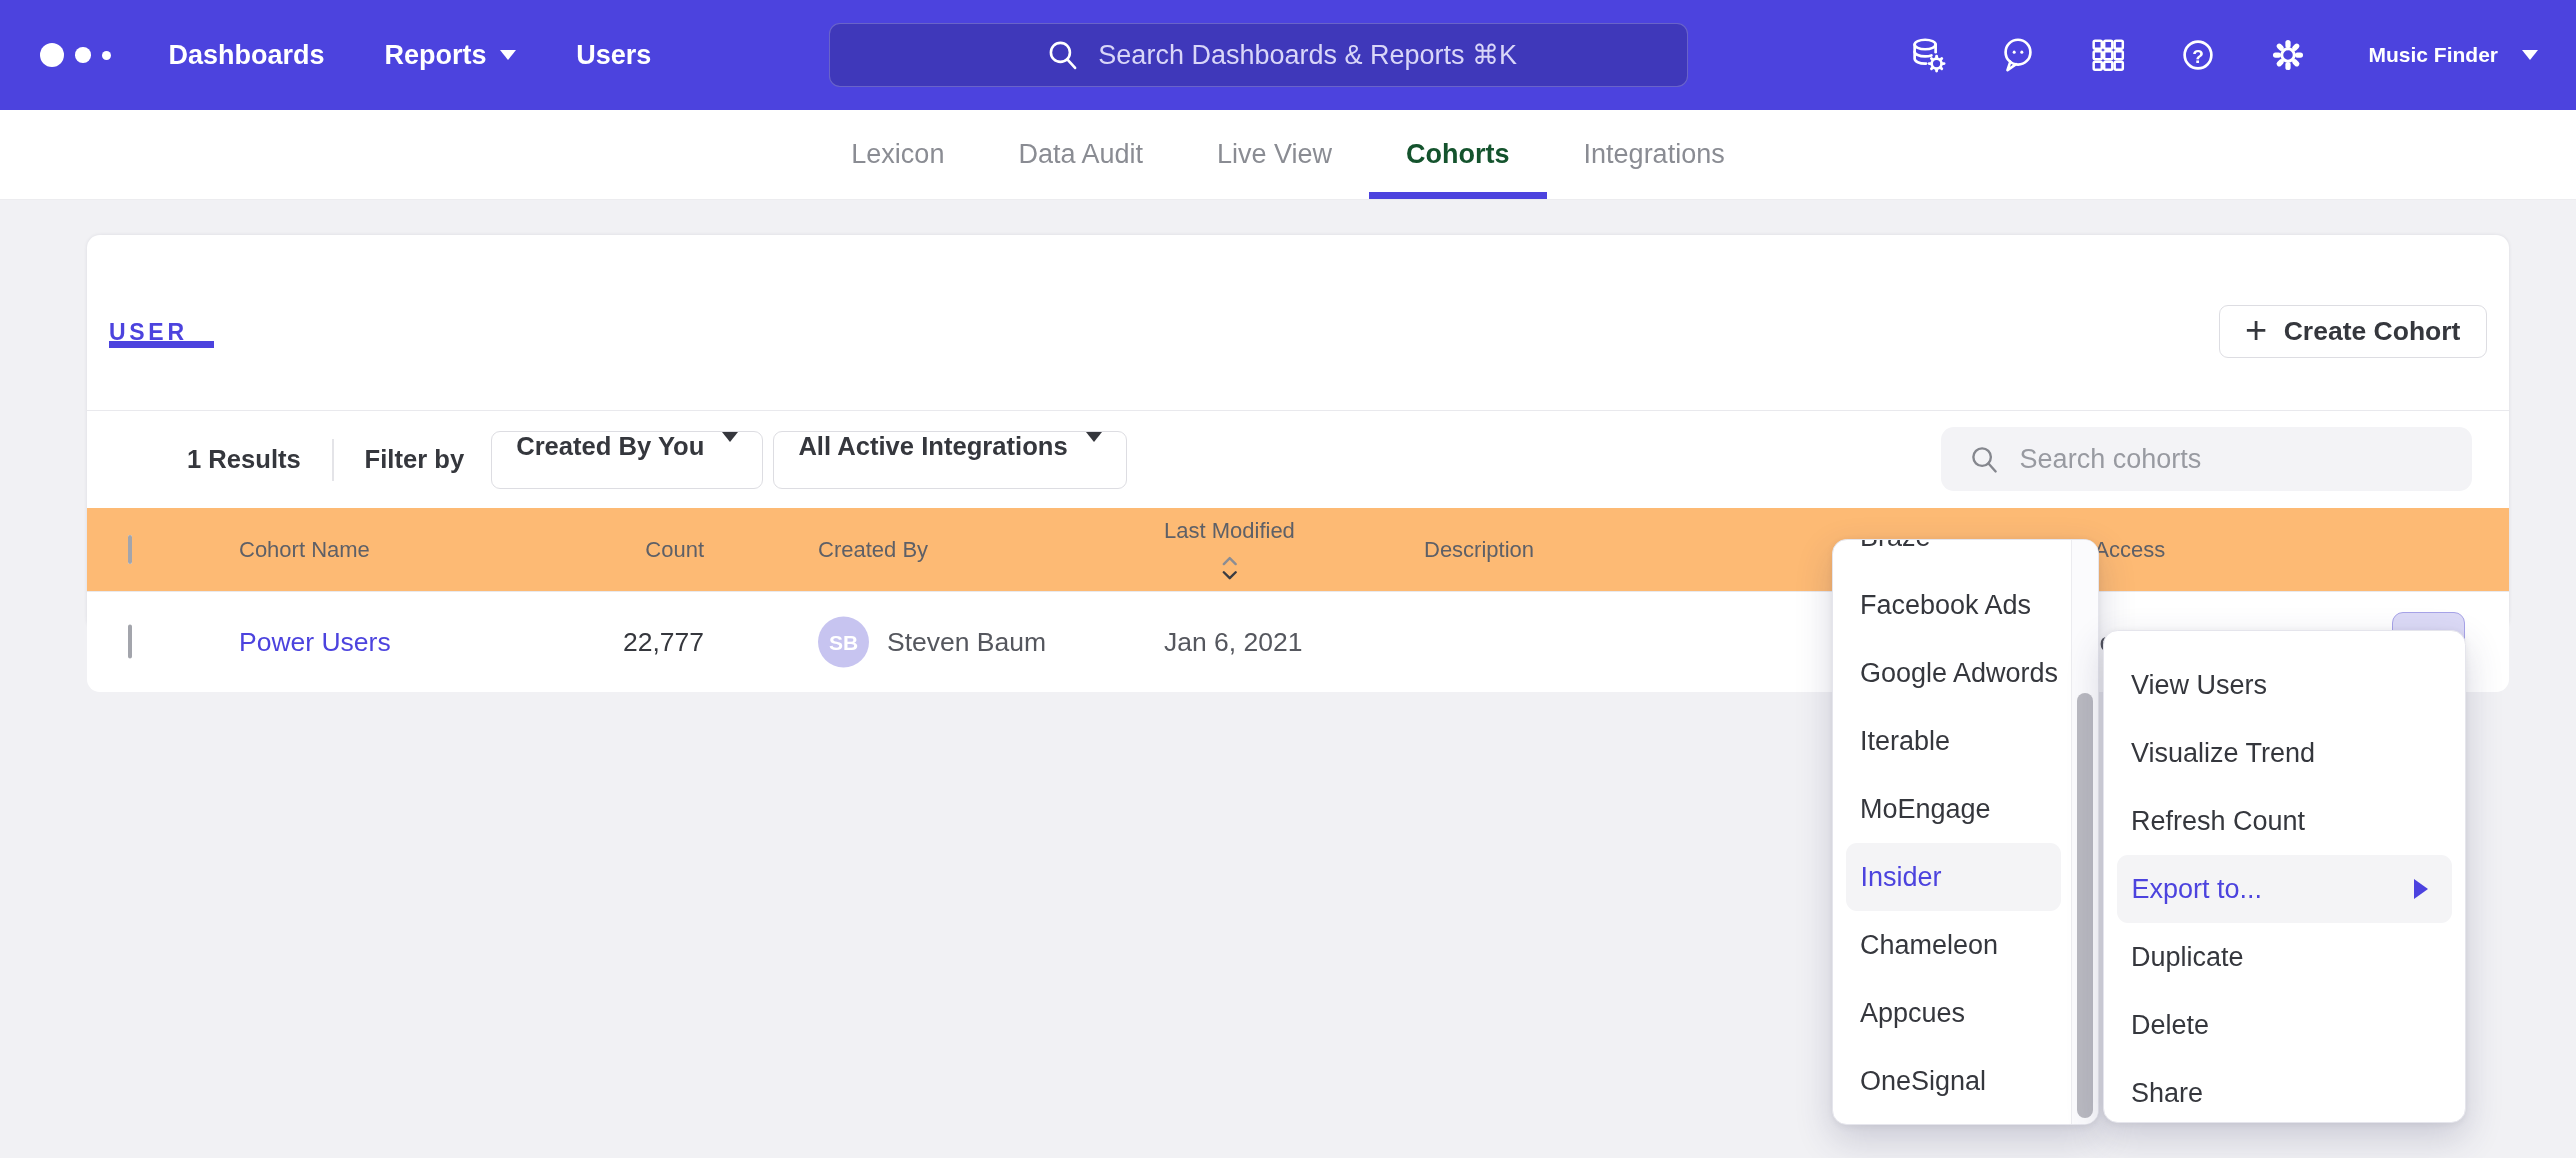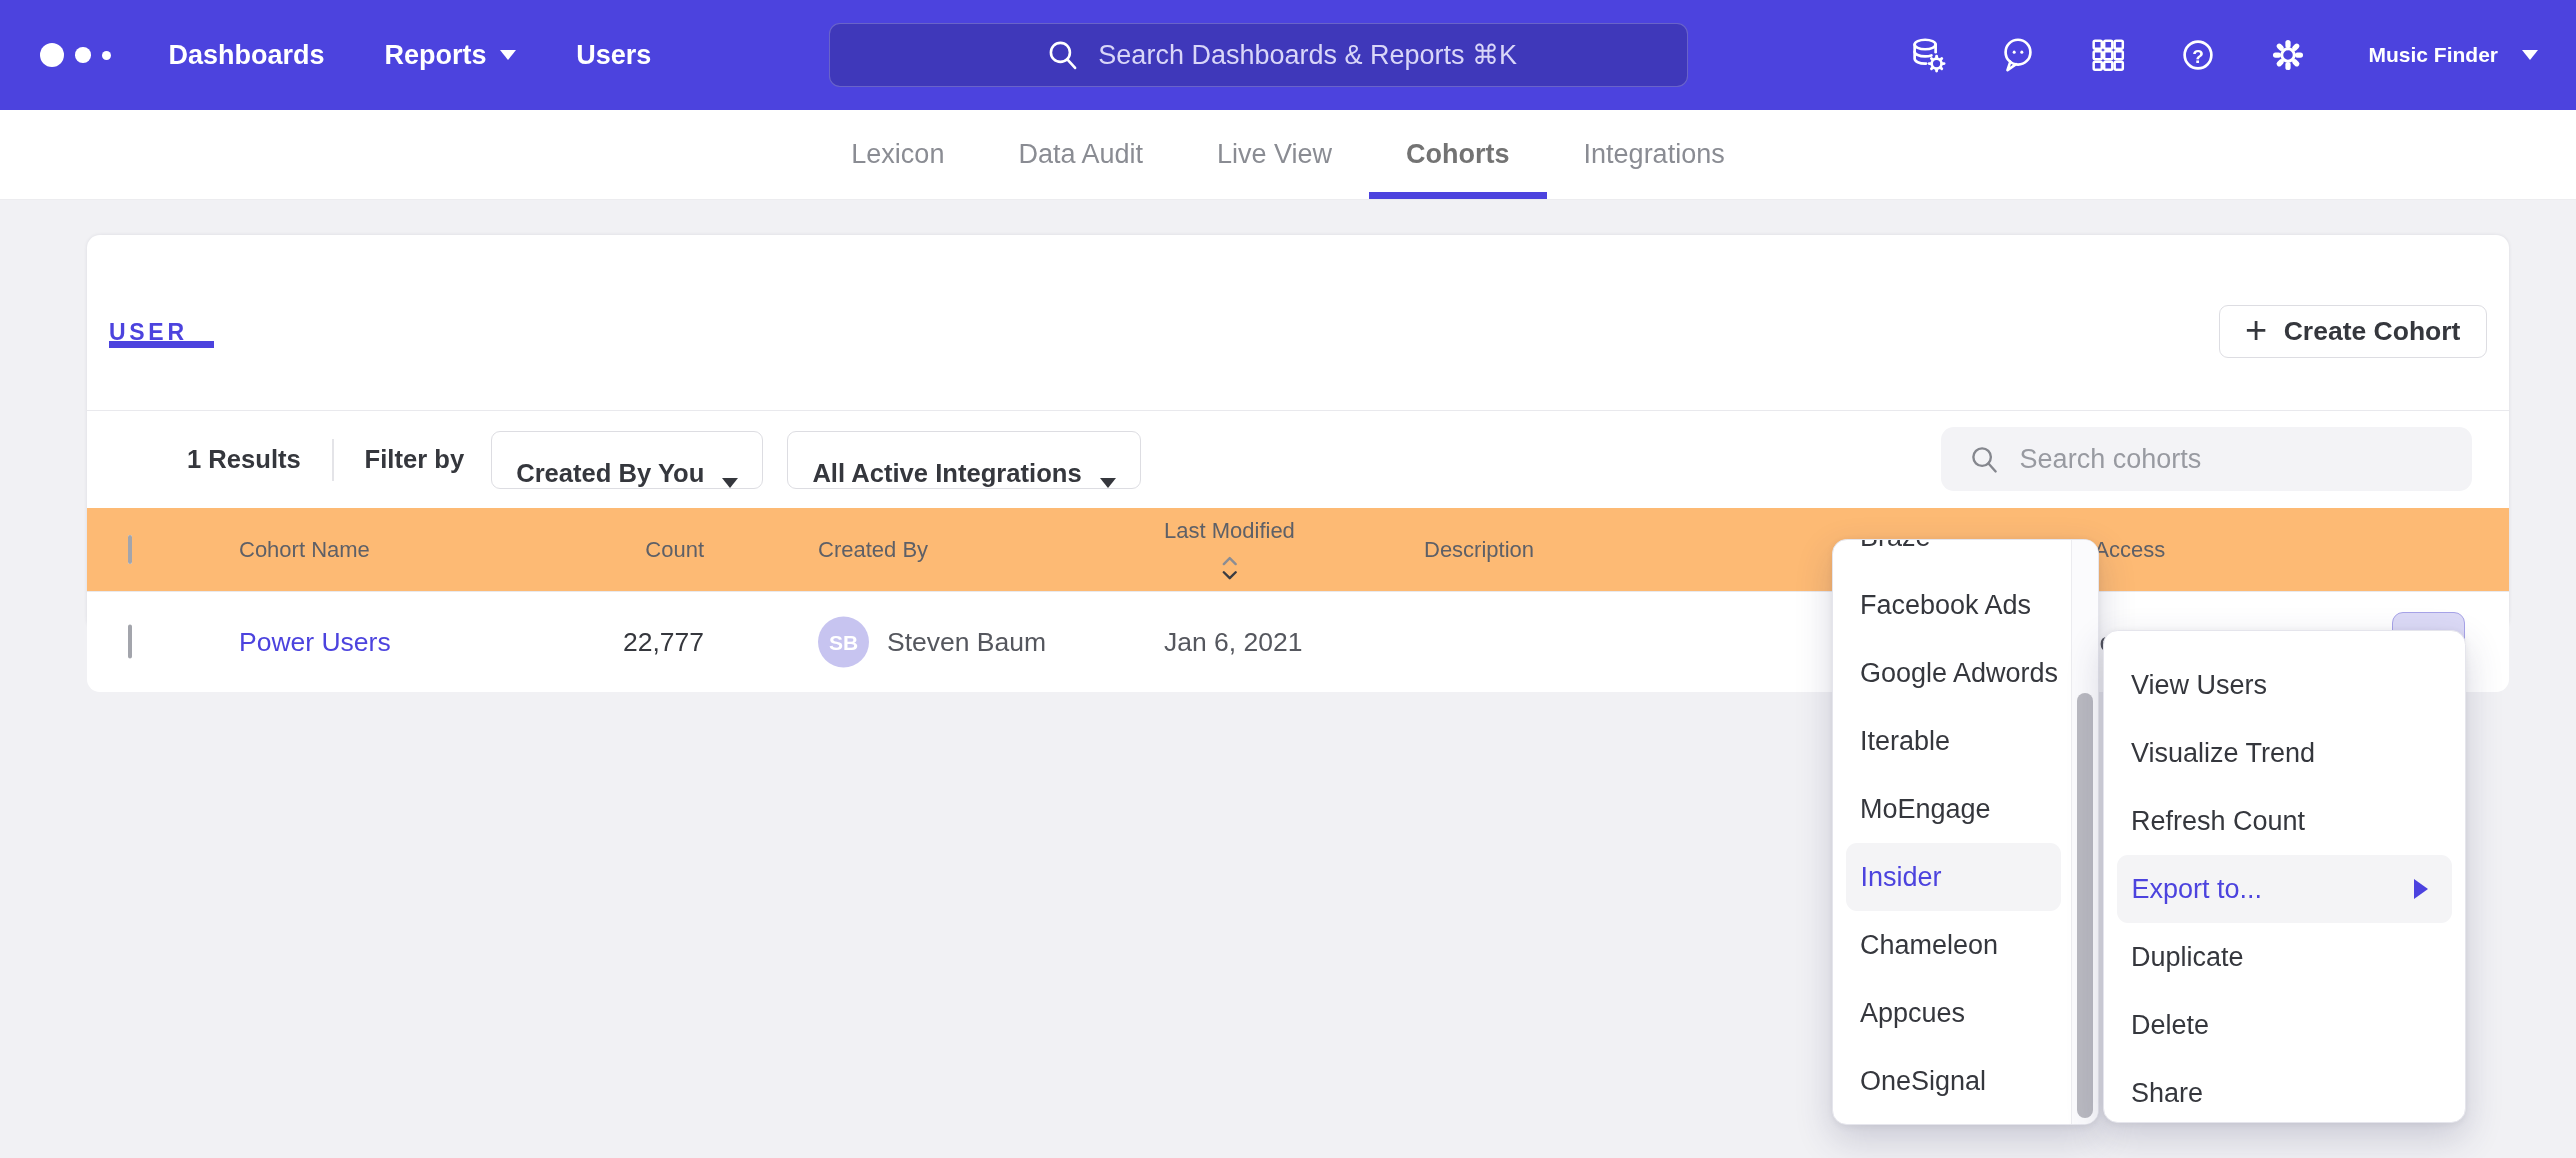--- a/index.html
+++ b/index.html
@@ -23,39 +23,39 @@
                 background:rgba(0,0,0,0.16); border:1.8px solid rgba(255,255,255,0.22); border-radius:11px;
                 display:flex; align-items:center; justify-content:center; gap:16.4px;
                 color:#d9d6f8; font-size:27px; cursor:text;padding-left:44px; }
   .nav-right { position:absolute; right:38px; top:0; height:110px; display:flex; align-items:center; gap:48px; }
   .nav-ic { width:42px; height:42px; display:flex; align-items:center; justify-content:center; cursor:pointer; }
   .project { display:flex; align-items:center; gap:24px; margin-left:11px; font-size:21px; font-weight:700; color:#fff; cursor:pointer;text-align:right; }
   
   .tabsbar { position:absolute; top:110px; left:0; right:0; height:90px; background:#fff;
              border-bottom:0.9px solid #ececef; display:flex; justify-content:center; }
   .tab { position:relative; padding:0 37px; display:flex; align-items:center; font-size:27px; color:#8a8c93; font-weight:500; cursor:pointer; }
-  .tab.active { color:#737373; font-weight:700; }
+  .tab.active { color:#14532d; font-weight:700; }
   .tab .underline { position:absolute; left:0; right:0; bottom:0; height:7.3px; background:#4c43de; }
   
   .card { position:absolute; left:87px; top:235px; width:2422px; height:395px; background:#fff;
           border-radius:12.8px; box-shadow:0 0.9px 3.7px rgba(30,30,60,.10); z-index:1; }
   .card-head { position:relative; height:136px; border-bottom:1.8px solid #e9e9ed;margin-top:40px; }
   .user-tab { position:absolute; left:22px; top:44px; font-size:23px; font-weight:700; letter-spacing:3.7px; color:#4c43de; cursor:pointer; }
   .user-underline { position:absolute; left:0; bottom:-1.8px; width:105px; height:7.3px; background:#4c43de; }
   .create-btn { position:absolute; right:22px; top:30px; height:53px; padding:0 25.6px;
                 border:1.8px solid #dddde2; border-radius:9px; background:#fff;
                 display:flex; align-items:center; gap:16.4px; font-size:26.5px; font-weight:600; color:#35373d; cursor:pointer; }
   .plus { font-size:38px; font-weight:300; line-height:0; margin-top:-2.7px; }
   
   .filter-row { position:relative; height:97px; display:flex; align-items:center; }
   .results { margin-left:100px; font-size:25.6px; font-weight:600; }
   .vdiv { width:1.8px; height:42px; background:#e4e4e8; margin:0 31px; }
   .filter-by { font-size:25.6px; font-weight:600; margin-right:27px; }
   .filter-btn { height:58px; border:1.8px solid #dddde2; border-radius:9px; background:#fff; padding:0 24px;
-                display:flex; align-items:flex-end; gap:18px; font-size:25.6px; font-weight:600; color:#35373d; margin-right:24px; cursor:pointer; }
+                display:flex; align-items:flex-start; gap:18px; font-size:25.6px; font-weight:600; color:#35373d; margin-right:10px; cursor:pointer; }
   .caret-d { width:0; height:0; border-left:8.2px solid transparent; border-right:8.2px solid transparent; border-top:10px solid #35373d; }
   .cohort-search { position:absolute; right:37px; top:16.4px; width:531px; height:64px; background:#f3f3f6;
                    border-radius:12.8px; display:flex; align-items:center; padding-left:25.6px; gap:18px; }
   .cohort-search input { border:none; outline:none; background:transparent; font-size:27px; width:402px;
                          font-family:"Liberation Sans", sans-serif; color:#35373d; }
   .cohort-search input::placeholder { color:#989aa1; }
   
   .thead { position:relative; height:84px; background:#fdba74; border-bottom:1.8px solid #e9e9ed;
            font-size:22px; color:#5e6067; font-weight:500; }
   .thead > *, .trow > .cell { position:absolute; top:50%; transform:translateY(-50%); }

